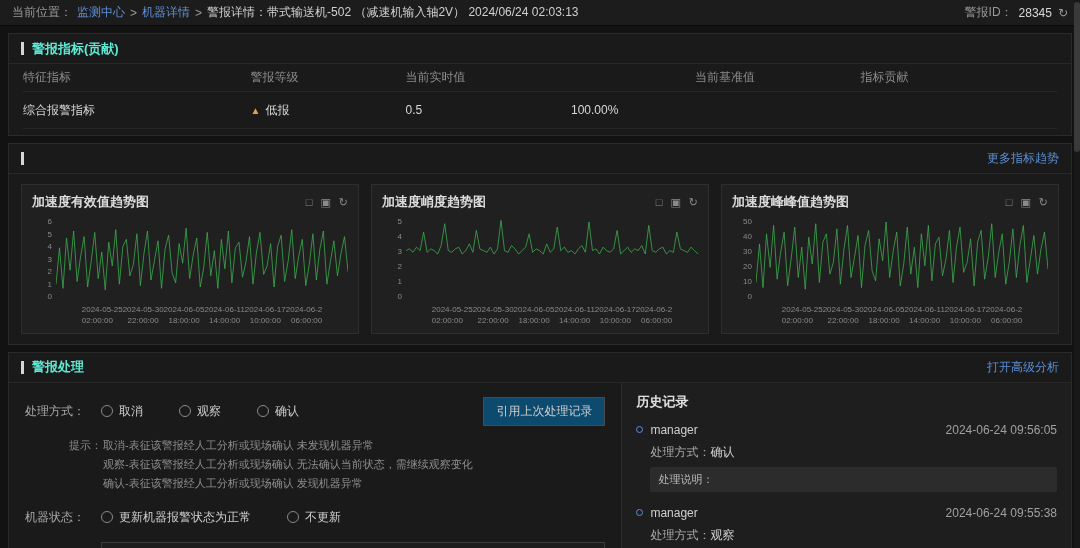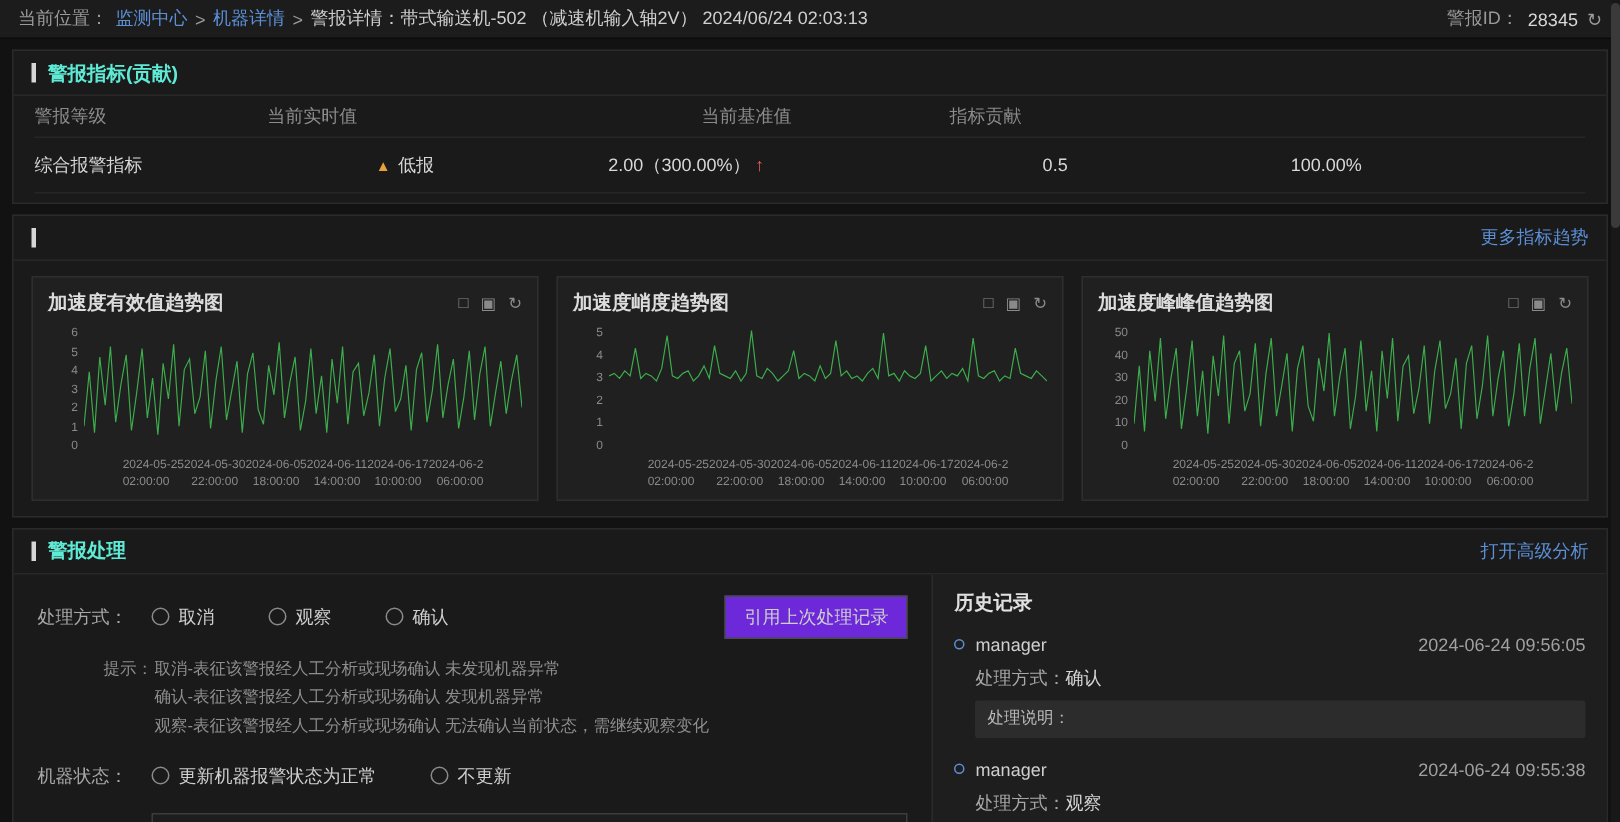--- a/index.html
+++ b/index.html
@@ -51,21 +51,21 @@
   .xaxis > div:last-child { text-align:right; }
 
   
   .process-body { display:flex; align-items:stretch; }
   .process-left { flex:1.38; padding:14px 16px 10px 16px; }
   .form-row { display:flex; align-items:center; margin-bottom:16px; font-size:12px; color:#a8a8a8; }
   .form-label { width:76px; flex-shrink:0; }
   .radio { display:flex; align-items:center; margin-right:36px; color:#cfcfcf; cursor:pointer; }
   .radio-circle { width:12px; height:12px; border:1px solid #8a8a8a; border-radius:50%;
     margin-right:6px; background:transparent; flex-shrink:0; }
-  .quote-btn { margin-left:auto; background:#6d28d9; border:1px solid #4a4a4a; color:#cfcfcf;
+  .quote-btn { margin-left:auto; background:#0c4a6e; border:1px solid #4a4a4a; color:#cfcfcf;
     font-size:12px; padding:5px 12px; cursor:pointer; }
   .tips-row { display:flex; margin:-4px 0 14px 44px; font-size:11px; color:#8e8e8e; }
   .tips-label { width:34px; flex-shrink:0; }
   .tips-lines div { margin-bottom:4px; }
   .note-input { flex:1; background:#1d1d1d; border:1px solid #3c3c3c; color:#cfcfcf;
     font-size:11px; height:26px; padding:0 8px; }
   .note-input::placeholder { color:#8a8a8a; }
 
   
   .history { flex:1; background:#1e1e1e; border-left:1px solid #2a2a2a; padding:10px 14px; }
@@ -101,32 +101,30 @@
   </div>
 </div>
 
 <div class="panel">
   <div class="panel-header">
     <span class="accent"></span>
     <span class="panel-title">警报指标(贡献)</span>
   </div>
   <div class="table">
     <div class="trow thead">
+      <div class="col-feature">特征指标</div>
       <div class="col-level">警报等级</div>
       <div class="col-realtime">当前实时值</div>
       <div class="col-baseline">当前基准值</div>
       <div class="col-contrib">指标贡献</div>
     </div>
     <div class="trow tdata">
       <div class="col-feature">综合报警指标</div>
       <div class="col-level">
         <span class="warn-tri">▲</span><span>低报</span>
-      </div>
-      <div class="col-realtime">
-        <span>2.00（300.00%）</span><span class="up-arrow">↑</span>
       </div>
       <div class="col-baseline">0.5</div>
       <div class="col-contrib">100.00%</div>
     </div>
   </div>
 </div>
 
 <div class="panel">
   <div class="panel-header">
     <span class="accent"></span>
@@ -305,22 +303,22 @@
         <span class="radio">
           <span class="radio-circle"></span>
           <span>确认</span>
         </span>
         <button class="quote-btn">引用上次处理记录</button>
       </div>
       <div class="tips-row">
         <span class="tips-label">提示：</span>
         <span class="tips-lines">
           <div>取消-表征该警报经人工分析或现场确认 未发现机器异常</div>
+          <div>观察-表征该警报经人工分析或现场确认 无法确认当前状态，需继续观察变化</div>
           <div>确认-表征该警报经人工分析或现场确认 发现机器异常</div>
-          <div>观察-表征该警报经人工分析或现场确认 无法确认当前状态，需继续观察变化</div>
         </span>
       </div>
       <div class="form-row">
         <span class="form-label">机器状态：</span>
         <span class="radio">
           <span class="radio-circle"></span>
           <span>更新机器报警状态为正常</span>
         </span>
         <span class="radio">
           <span class="radio-circle"></span>

